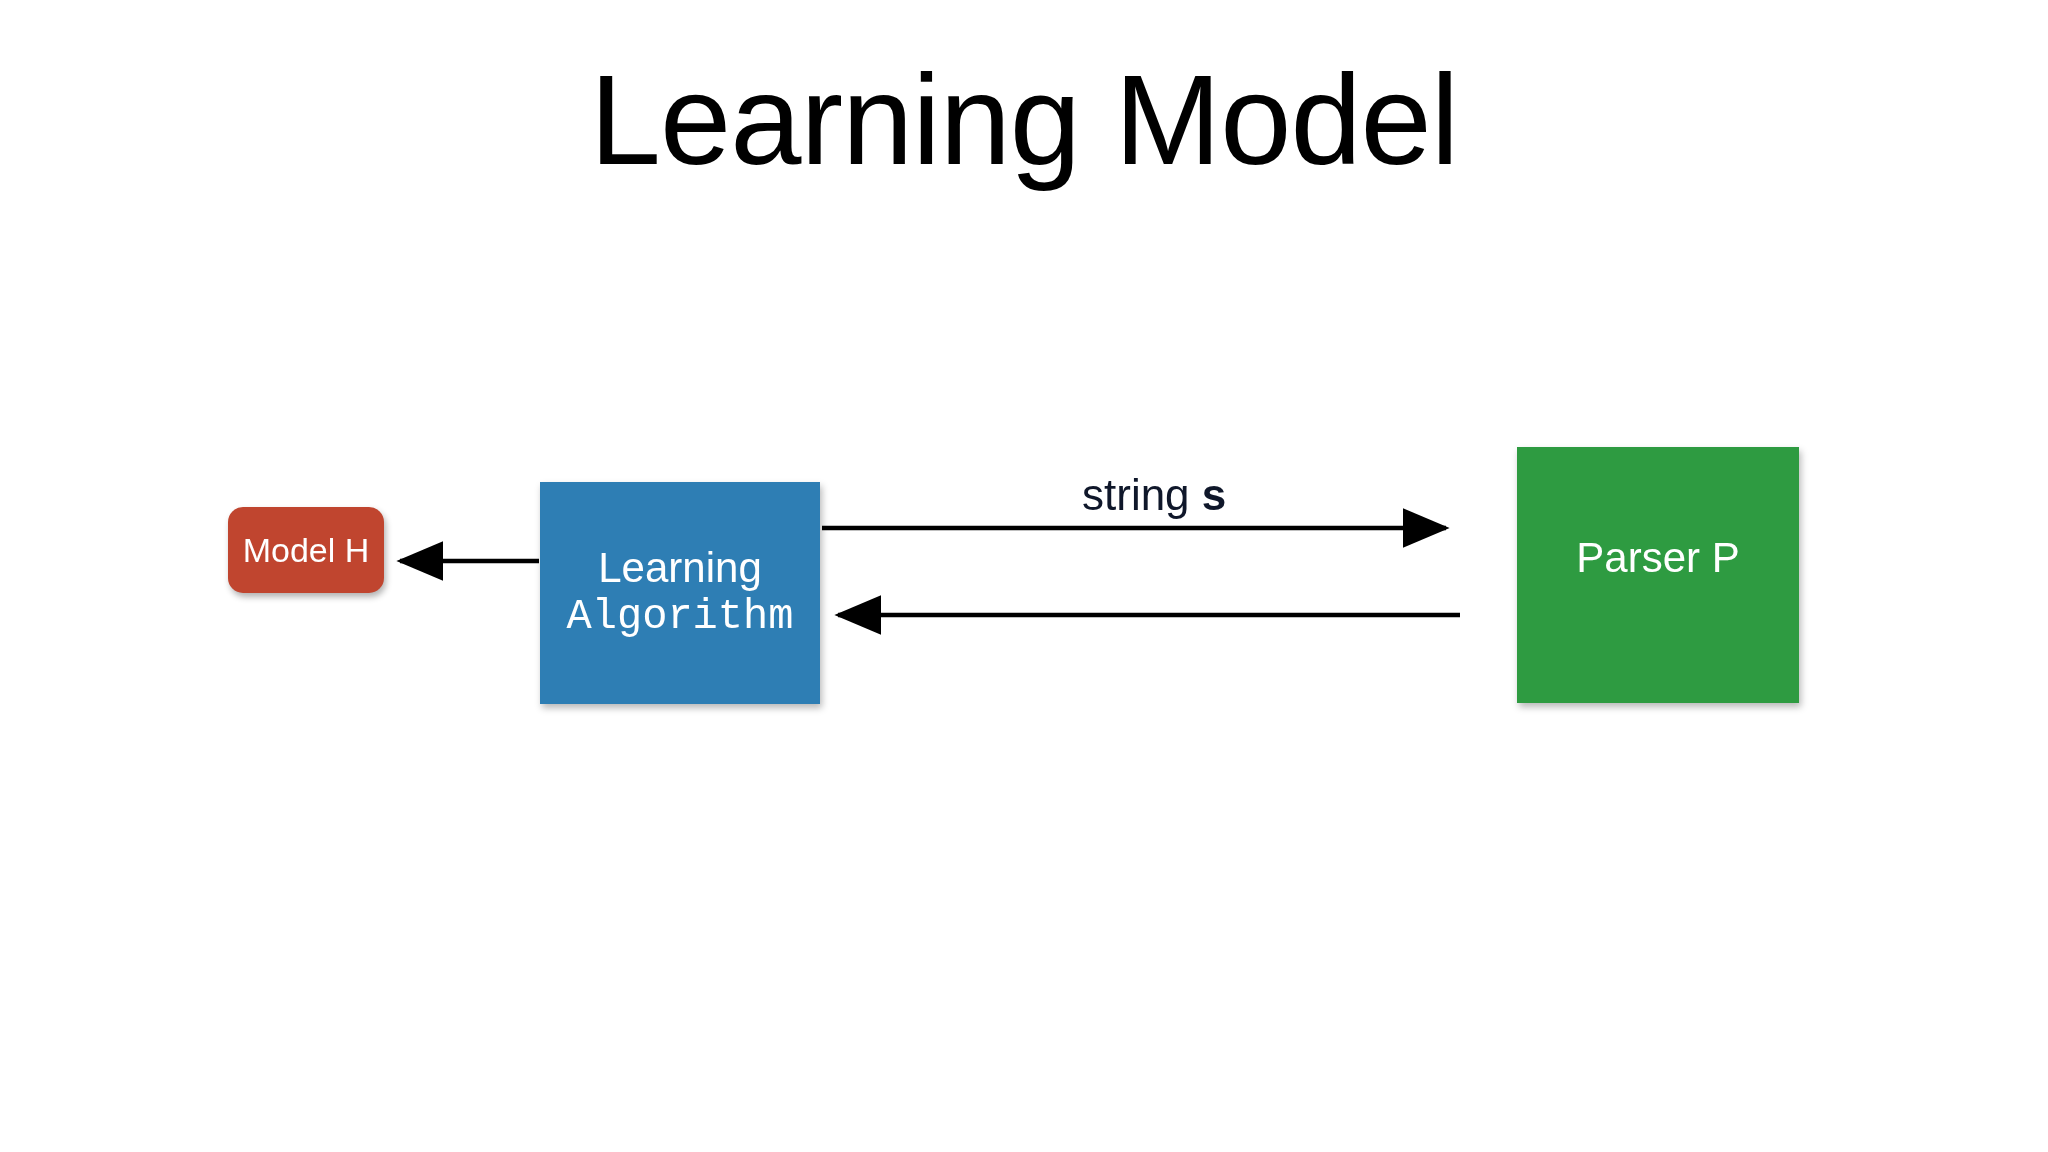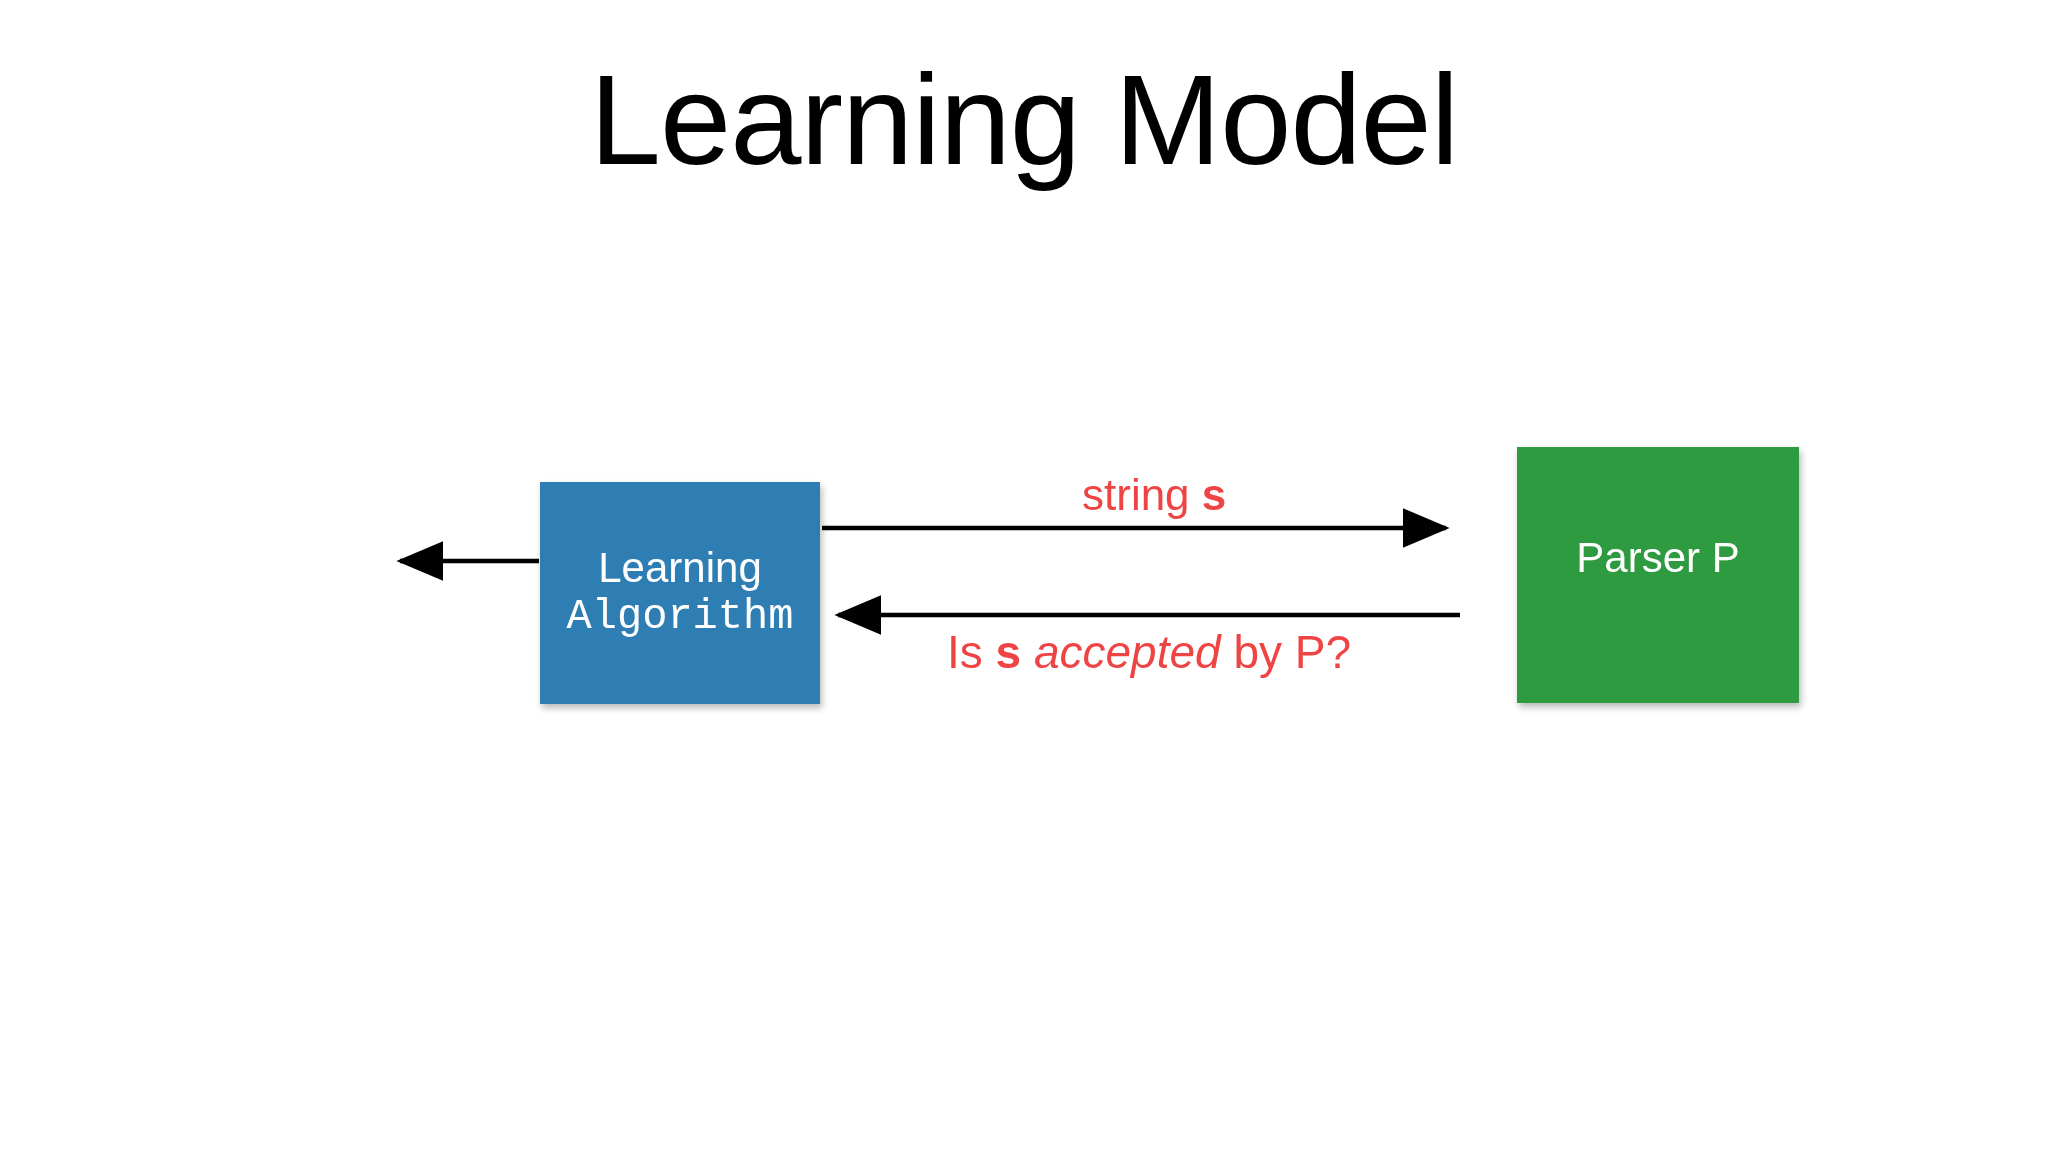--- a/index.html
+++ b/index.html
@@ -96,21 +96,21 @@
     left: 0;
     top: 0;
     width: 2048px;
     height: 1152px;
     pointer-events: none;
   }
 
   
   .edge-label {
     position: absolute;
-    color: #ef4444;
+    color: #0f172a;
     white-space: nowrap;
     font-weight: 400;
   }
 
   #label-string {
     left: 1082px;
     top: 470px;
     font-size: 44px;
   }
   #label-query {
@@ -138,33 +138,33 @@
       </marker>
     </defs>
 
     <line x1="539" y1="561" x2="400" y2="561" stroke="#000000" stroke-width="4.5" marker-end="url(#ah-left)"></line>
 
     <line x1="822" y1="528" x2="1446" y2="528" stroke="#000000" stroke-width="4.5" marker-end="url(#ah-right)"></line>
 
     <line x1="1460" y1="615" x2="838" y2="615" stroke="#000000" stroke-width="4.5" marker-end="url(#ah-left)"></line>
   </svg>
 
+  <div class="node" id="node-model">
+    <span class="node-label">Model H</span>
+  </div>
 
   <div class="node" id="node-learning">
     <span class="node-label">
       <span class="l1">Learning</span>
       <span class="l2">Algorithm</span>
     </span>
   </div>
 
   <div class="node" id="node-parser">
     <span class="node-label">Parser P</span>
   </div>
 
   <div class="edge-label" id="label-string">
     <span>string </span><span class="t-bold">s</span>
   </div>
 
-  <div class="edge-label" id="label-query">
-    <span>Is </span><span class="t-bold">s</span><span> </span><span class="t-italic">accepted</span><span> by P?</span>
-  </div>
 
 </div>
 
 </body></html>

